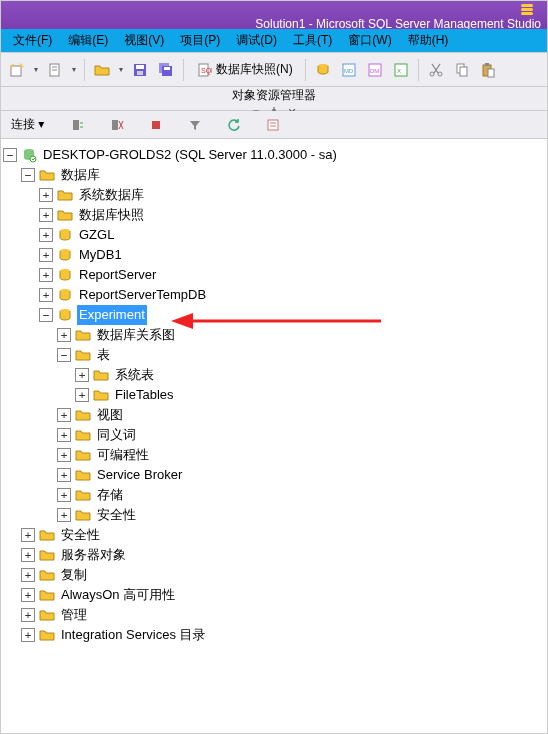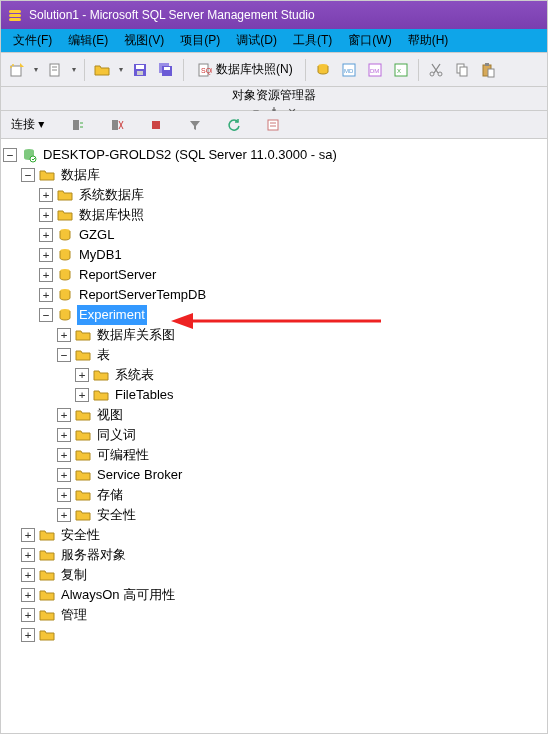--- a/index.html
+++ b/index.html
@@ -1,19 +1,19 @@
 <!DOCTYPE html>
 <html><head>
 <meta charset="utf-8">
 <style>
 * { margin: 0; padding: 0; box-sizing: border-box; font-family: "Microsoft YaHei", "Segoe UI", Tahoma, sans-serif; }
 body { width: 548px; height: 734px; background: #fff; overflow: hidden; font-size: 12px; display: flex; flex-direction: column; border: 1px solid #ccc; position: relative; }
 
 
-.titlebar { background: linear-gradient(to bottom, #8a4ebf, #7a3eaf); color: #fff; height: 28px; display: flex; align-items: center; padding: 0 6px; font-size: 12px; }
+.titlebar { background: linear-gradient(to bottom, #8a4ebf, #7a3eaf); color: #fff; height: 28px; display: flex; align-items: flex-end; padding: 0 6px; font-size: 12px; flex-direction: column; }
 .titlebar .app-icon { width: 16px; height: 16px; margin-right: 6px; display: inline-flex; align-items: center; justify-content: center; }
 
 
 .menubar { background: #0ea5e9; border-bottom: 1px solid #ccc; height: 24px; display: flex; align-items: center; padding: 0 4px; }
 .menubar .mi { padding: 3px 8px; cursor: default; }
 
 
 .toolbar { background: #eeeef2; border-bottom: 1px solid #ccc; height: 34px; display: flex; align-items: center; padding: 0 4px; gap: 2px; }
 .toolbar .tb { width: 24px; height: 24px; display: inline-flex; align-items: center; justify-content: center; border: 1px solid transparent; }
 .toolbar .sep { width: 1px; height: 22px; background: #ccc; margin: 0 3px; }
@@ -498,20 +498,21 @@
     </div>
 
     <div class="node">
       <span class="ind" style="width:18px"></span>
       <span class="exp">+</span>
       <span class="ico">
           <svg width="16" height="16" viewBox="0 0 16 16">
             <path d="M1 4h5l1 2h8v7H1z" fill="#f5c437" stroke="#b08a1f"></path>
           </svg>
         </span>
+      <span class="lbl">Integration Services 目录</span>
     </div>
 
 
     <svg class="arrow-overlay" style="left:170px; top:170px;" width="210" height="24" viewBox="0 0 210 24">
       <line x1="210" y1="12" x2="18" y2="12" stroke="#e22" stroke-width="3"></line>
       <polygon points="0,12 22,4 22,20" fill="#e22"></polygon>
     </svg>
 
   </div>
 </div>

